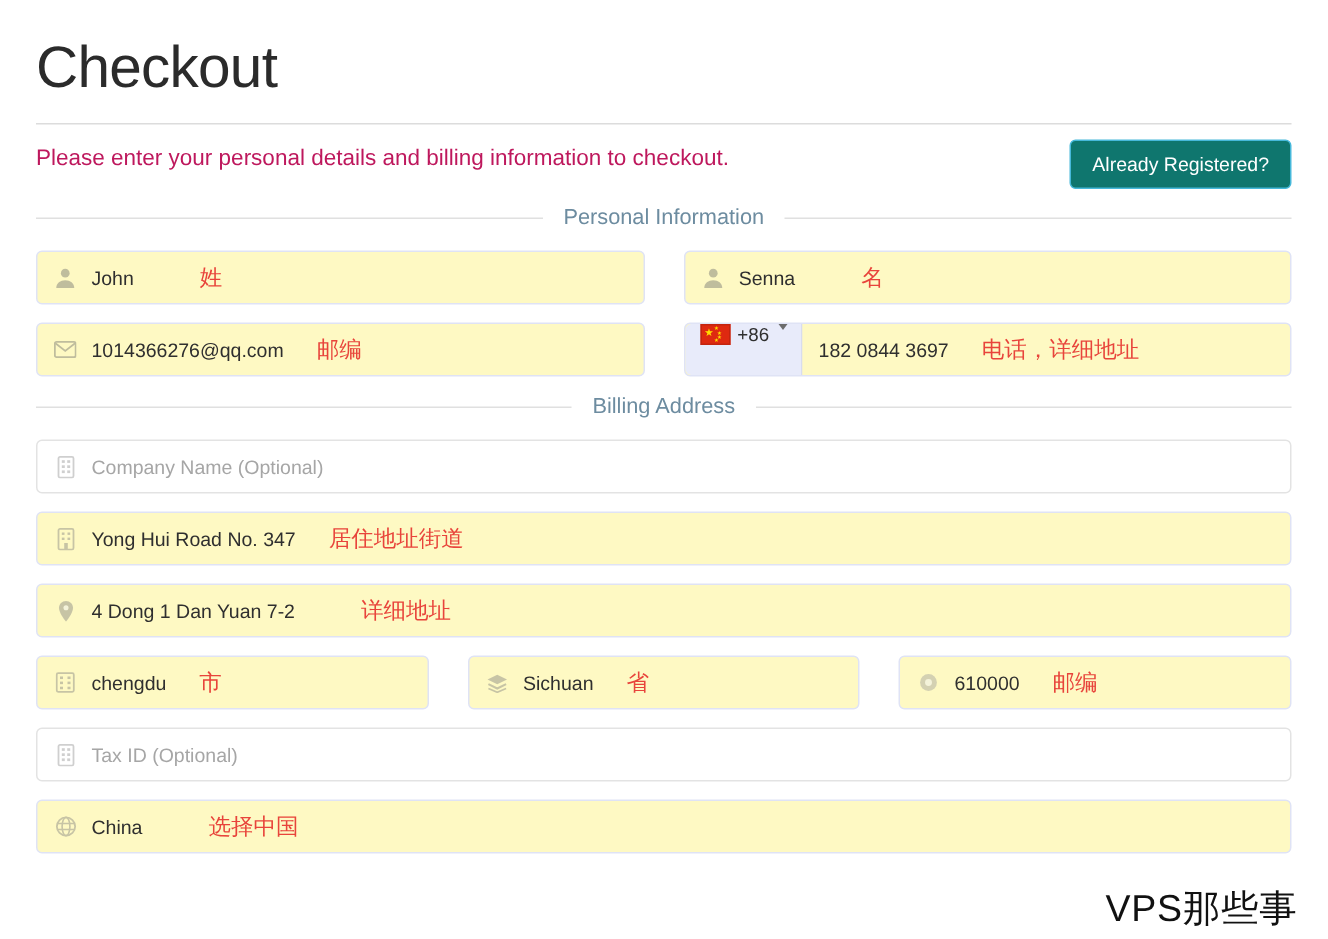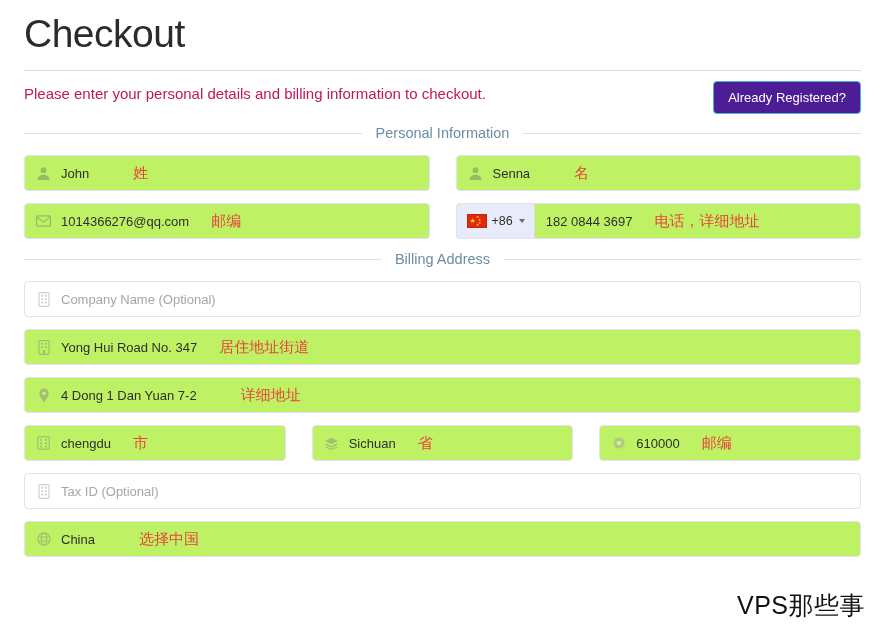--- a/index.html
+++ b/index.html
@@ -9,21 +9,21 @@
     height: 626px;
     background: #ffffff;
     font-family: "Liberation Sans", sans-serif;
     overflow: hidden;
   }
 
   .page {
     position: relative;
     width: 885px;
     height: 626px;
-    padding: 0 24px;
+    padding: 12px 24px;
     background: #ffffff;
   }
 
   
   .page-title {
     font-size: 39px;
     font-weight: 300;
     color: #2b2b2b;
     letter-spacing: -0.5px;
     line-height: 1;
@@ -43,21 +43,21 @@
   .subhead {
     font-size: 15px;
     color: #be185d;
     padding-top: 14px;
   }
 
   .already-registered {
     position: absolute;
     right: 0;
     top: 10px;
-    background: #4c1d95;
+    background: #0f766e;
     color: #ffffff;
     border: 1px solid #46b8da;
     border-radius: 4px;
     font-size: 13px;
     padding: 9px 14px;
     cursor: pointer;
     line-height: 1;
     white-space: nowrap;
     font-family: "Liberation Sans", sans-serif;
   }
@@ -95,21 +95,21 @@
     position: relative;
     display: flex;
     align-items: center;
     height: 36px;
     border: 1px solid #e3e3e3;
     border-radius: 4px;
     background: #ffffff;
     padding: 0 10px;
   }
   .field.filled {
-    background: #bef264;
+    background: #fef9c3;
     border-color: #dfe3f5;
   }
 
   .field .ico {
     flex: 0 0 auto;
     width: 17px;
     height: 17px;
     margin-right: 9px;
     display: flex;
     align-items: center;
@@ -138,21 +138,20 @@
     white-space: nowrap;
     font-family: "DejaVu Sans", sans-serif;
   }
   .annot.tight { margin-left: 22px; text-align: right; }
   .annot.wide  { margin-left: 44px; }
 
   
   .field.phone { padding-left: 0; }
   .flag-sel {
     display: flex;
-    align-items: center;
     gap: 5px;
     height: 100%;
     padding: 0 9px 0 10px;
     background: #e8ebfa;
     border-right: 1px solid #d8dcef;
     border-radius: 4px 0 0 4px;
     cursor: pointer;
   }
   .flag {
     width: 20px;

